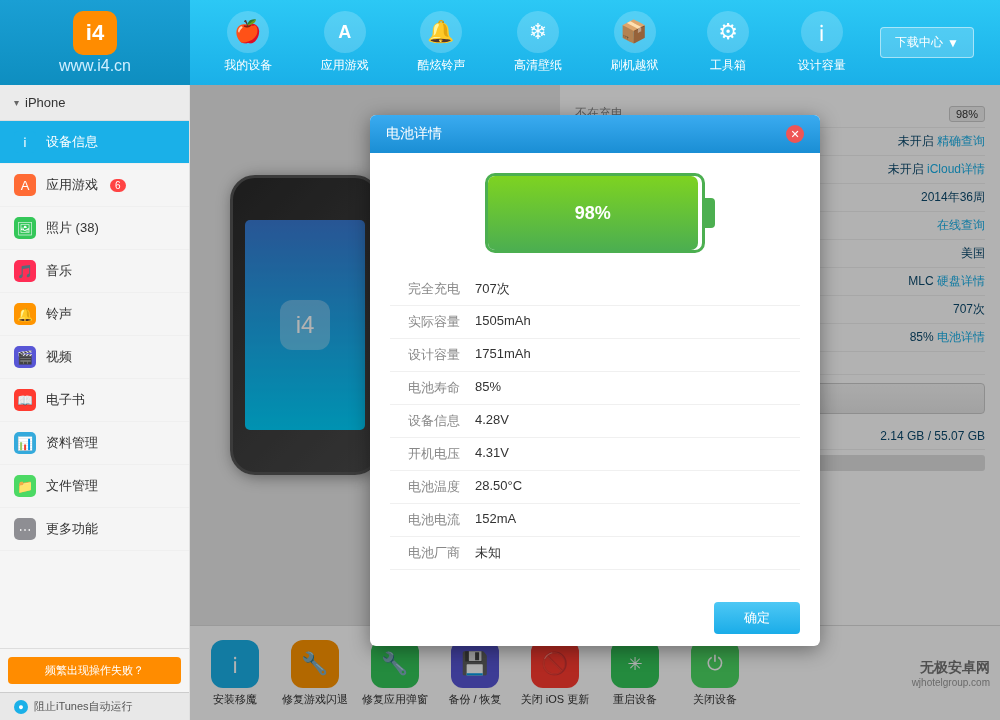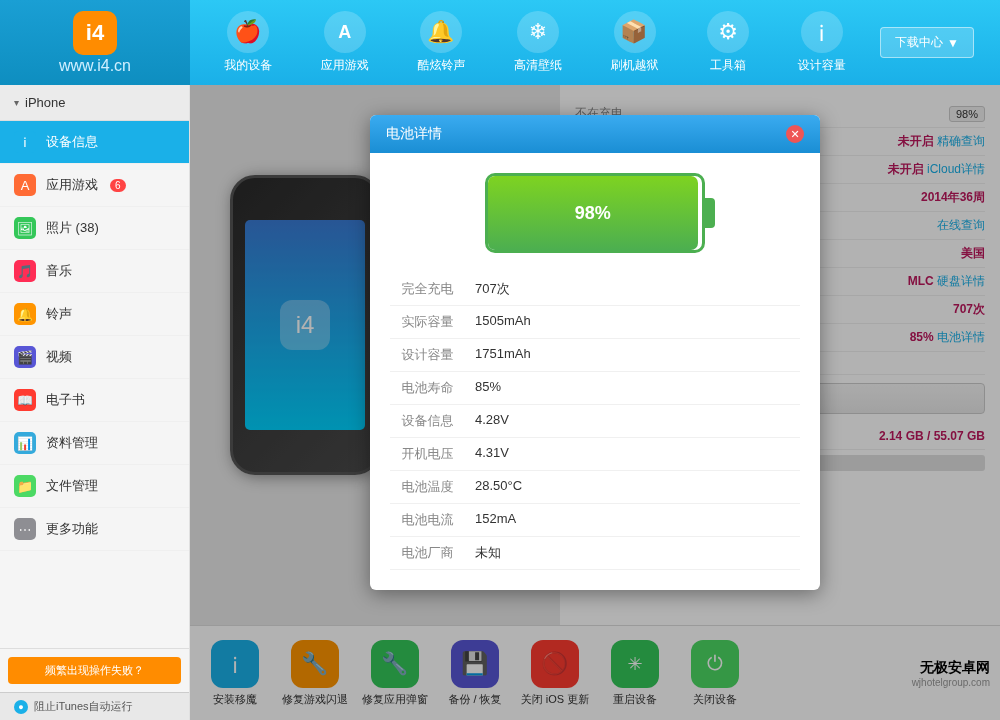--- a/index.html
+++ b/index.html
@@ -203,21 +203,21 @@
     .device-info-row {
       display: flex;
       justify-content: space-between;
       align-items: center;
       padding: 5px 0;
       font-size: 12px;
       color: #333;
       border-bottom: 1px solid #f0f0f0;
     }
     .device-info-label { color: #888; }
-    .device-info-value { color: #be185d; font-weight: bold; }
+    .device-info-value { color: #0c4a6e; font-weight: normal; }
     .link-text { color: #1ab0e8; cursor: pointer; }
     .battery-badge {
       background: #f0f0f0;
       border: 1px solid #ccc;
       padding: 1px 6px;
       border-radius: 3px;
       font-size: 11px;
     }
 
     
@@ -402,21 +402,21 @@
     .modal-table { width: 100%; }
     .modal-table-row {
       display: flex;
       padding: 7px 5px;
       border-bottom: 1px solid #f0f0f0;
       font-size: 13px;
     }
     .modal-table-label {
       width: 80px;
       color: #888;
-      text-align: center;
+      text-align: right;
       padding-right: 15px;
       flex-shrink: 0;
     }
     .modal-table-value { color: #333; }
     .modal-footer {
       padding: 12px 20px;
       display: flex;
       justify-content: flex-end;
     }
     .confirm-btn {
@@ -652,21 +652,21 @@
       <div class="tool-btn">
         <div class="tool-icon" style="background:#34c759; font-size:18px;">✳</div>
         <span>重启设备</span>
       </div>
       <div class="tool-btn">
         <div class="tool-icon" style="background:#4cd964; font-size:20px;">⏻</div>
         <span>关闭设备</span>
       </div>
 
       <div style="margin-left:auto; text-align:right;">
-        <div style="font-size:14px; font-weight:bold; color:#000000;">无极安卓网</div>
+        <div style="font-size:14px; font-weight:bold; color:#737373;">无极安卓网</div>
         <div style="font-size:10px; color:#999;">wjhotelgroup.com</div>
       </div>
     </div>
 
     <div class="modal-overlay">
       <div class="modal">
         <div class="modal-header">
           <span>电池详情</span>
           <div class="modal-close">✕</div>
         </div>
@@ -711,17 +711,20 @@
             <div class="modal-table-row">
               <div class="modal-table-label">电池电流</div>
               <div class="modal-table-value">152mA</div>
             </div>
             <div class="modal-table-row">
               <div class="modal-table-label">电池厂商</div>
               <div class="modal-table-value">未知</div>
             </div>
           </div>
         </div>
+        <div class="modal-footer">
+          <button class="confirm-btn">确定</button>
+        </div>
       </div>
     </div>
 
   </div>
 </div>
 
 </body></html>

